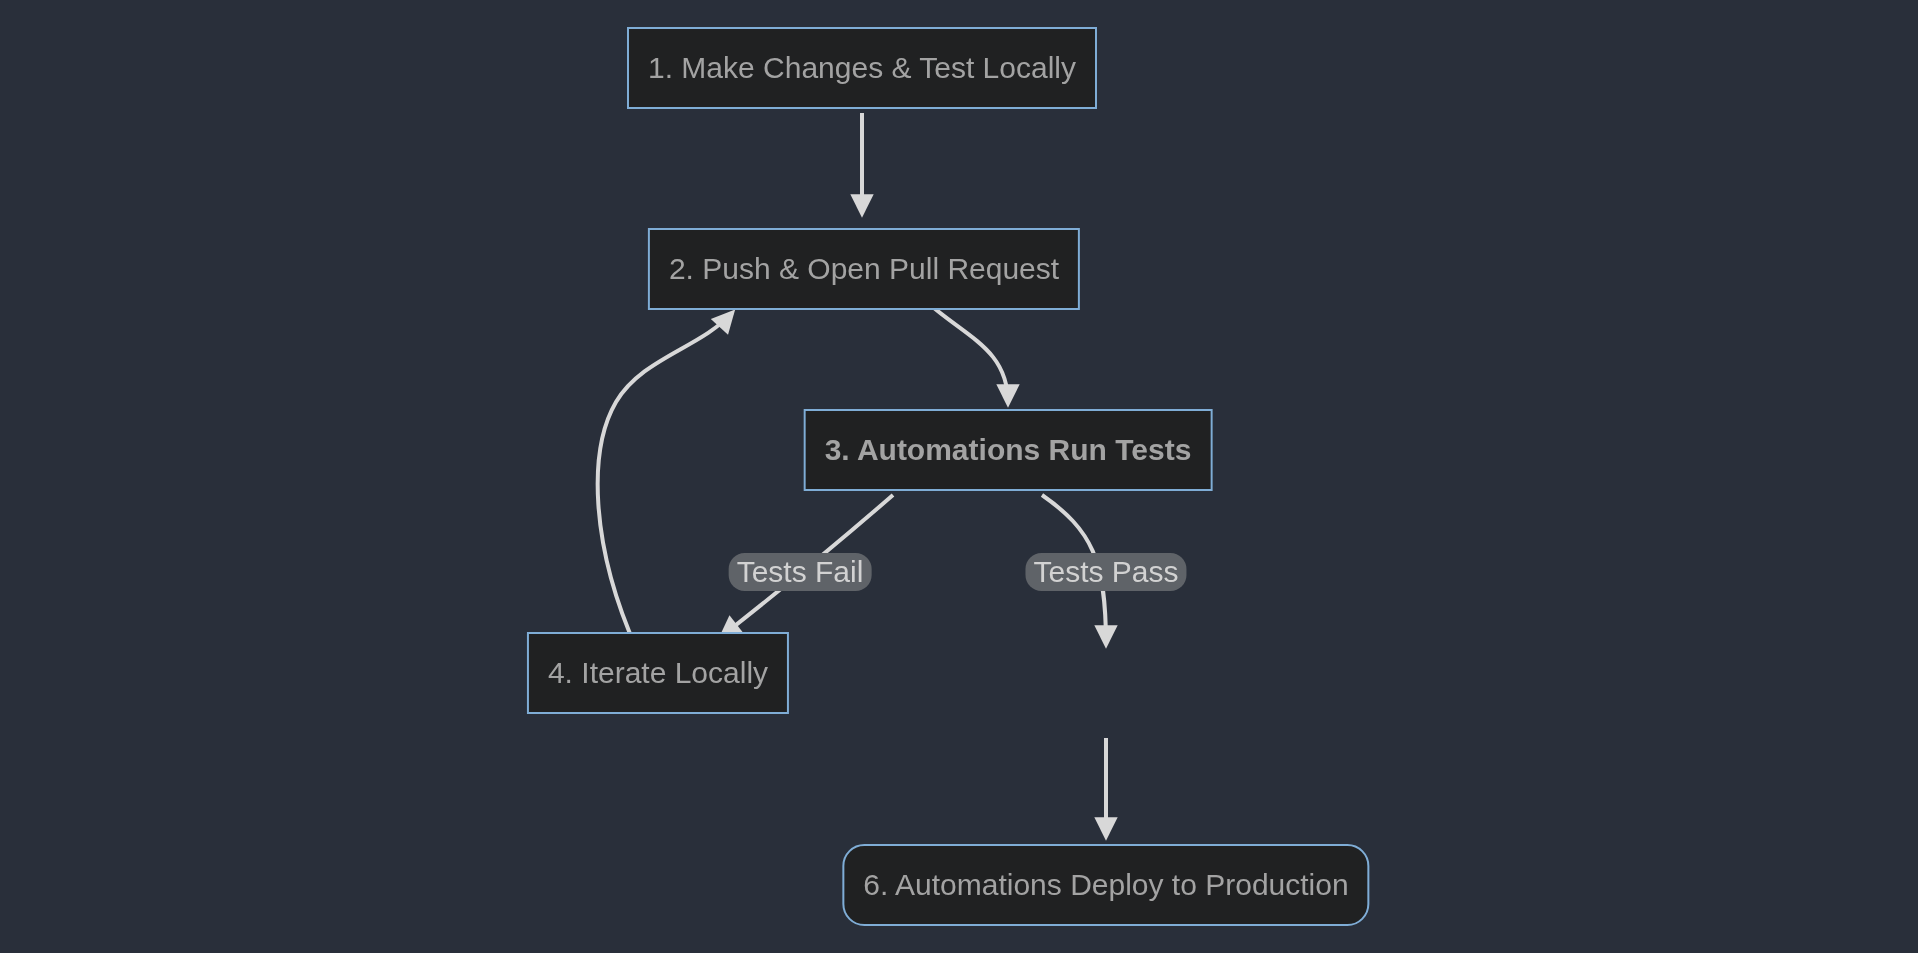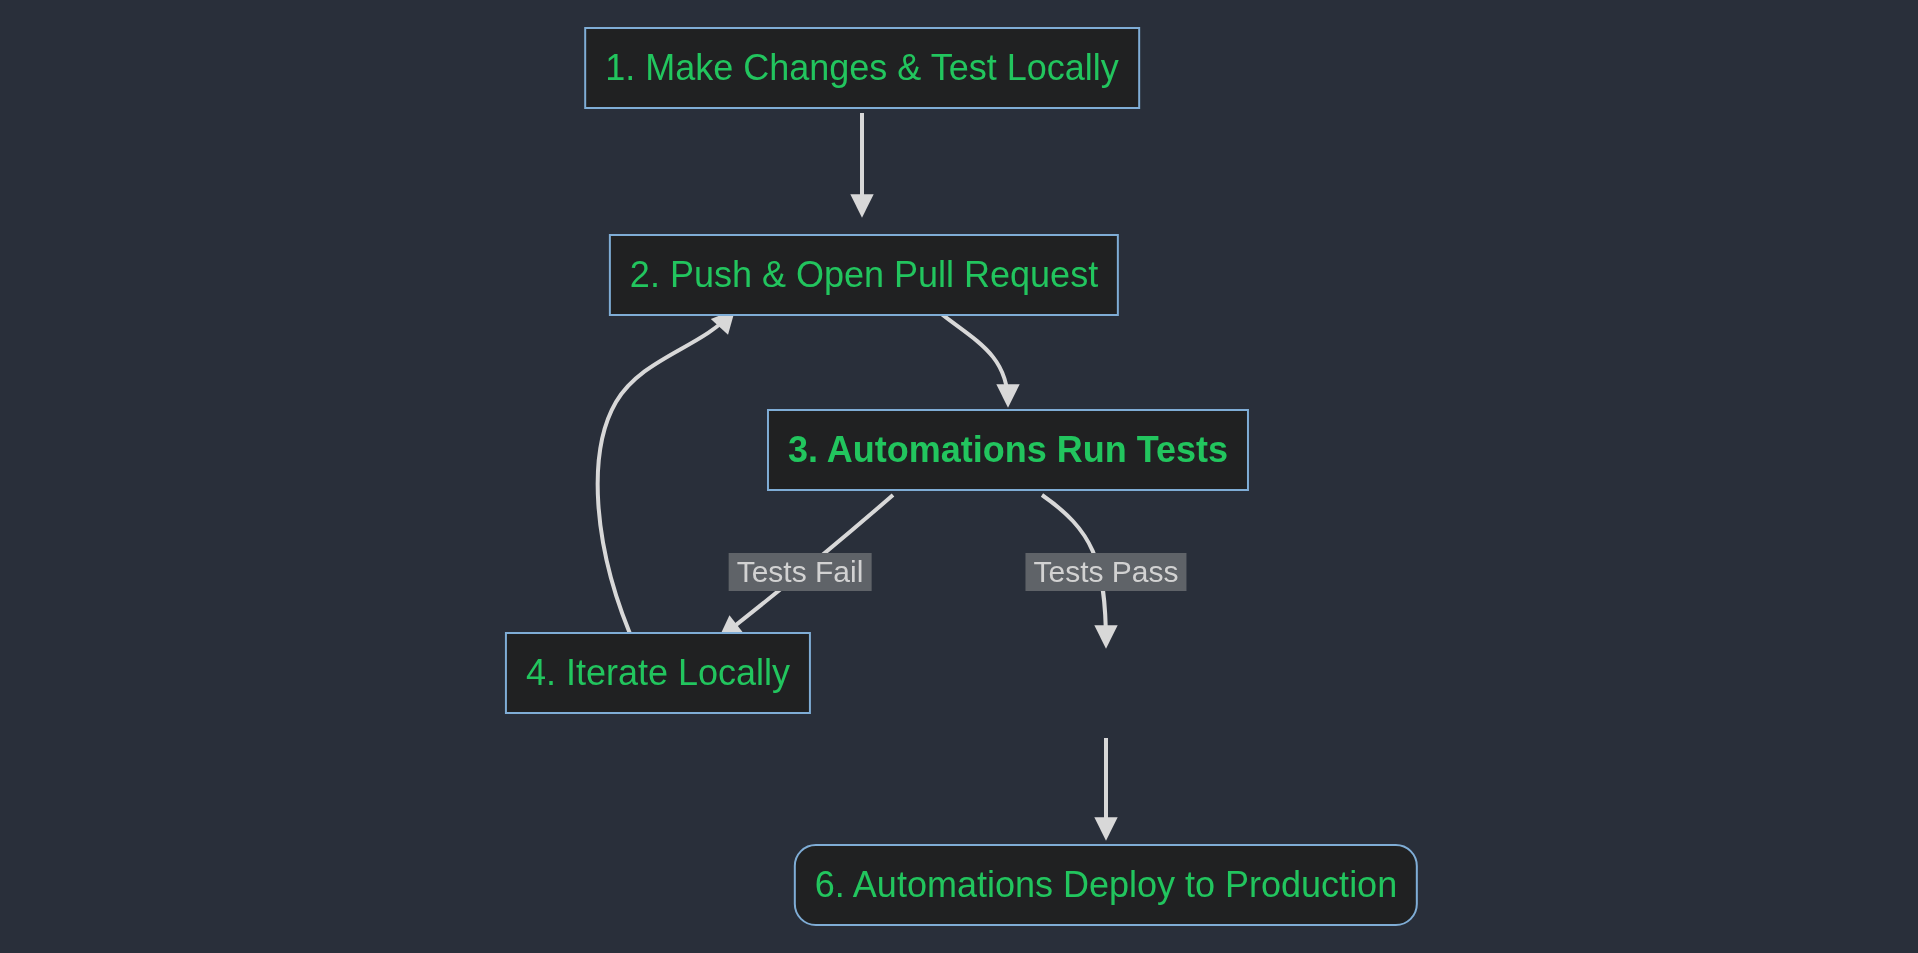--- a/index.html
+++ b/index.html
@@ -28,34 +28,35 @@
   }
   .node {
     position: absolute;
     transform: translateX(-50%);
     box-sizing: border-box;
     height: 82px;
     line-height: 78px;
     padding: 0 19px;
     background: #202122;
     border: 2px solid #7fadd6;
-    color: #22c55e;
-    font-size: 36px;
+    color: #a3a3a3;
+    font-size: 30px;
     white-space: nowrap;
     text-align: center;
   }
   .edge-label {
     position: absolute;
     transform: translate(-50%, -50%);
     background: #5f6368;
     color: #d2d2d2;
     font-size: 30px;
     line-height: 36px;
     padding: 1px 8px;
     white-space: nowrap;
+    border-radius: 16px;
   }
 </style>
 </head>
 <body>
 
 <div class="canvas">
 
   <svg class="edge-layer" viewBox="0 0 1918 953" xmlns="http://www.w3.org/2000/svg">
     <defs>
       <marker id="arrow" viewBox="0 0 12 12" refX="9" refY="6" markerWidth="7" markerHeight="7" orient="auto">
@@ -64,21 +65,21 @@
     </defs>
     <path class="edge" d="M 862,113 L 862,213" marker-end="url(#arrow)"></path>
     <path class="edge" d="M 928,303 C 968,338 1008,350 1008,403" marker-end="url(#arrow)"></path>
     <path class="edge" d="M 637,650 C 590,545 588,450 616,402 C 642,358 700,348 732,313" marker-end="url(#arrow)"></path>
     <path class="edge" d="M 893,495 C 832,548 778,592 722,636" marker-end="url(#arrow)"></path>
     <path class="edge" d="M 1042,495 C 1092,530 1106,560 1106,644" marker-end="url(#arrow)"></path>
     <path class="edge" d="M 1106,738 L 1106,836" marker-end="url(#arrow)"></path>
   </svg>
 
   <div class="node" style="left:862px;  top:27px;">1. Make Changes &amp; Test Locally</div>
-  <div class="node" style="left:864px;  top:234px;">2. Push &amp; Open Pull Request</div>
+  <div class="node" style="left:864px;  top:228px;">2. Push &amp; Open Pull Request</div>
   <div class="node" style="left:1008px; top:409px;font-weight:bold;">3. Automations Run Tests</div>
   <div class="node" style="left:658px;  top:632px;">4. Iterate Locally</div>
   <div class="node" style="left:1106px; top:844px;border-radius:22px;">6. Automations Deploy to Production</div>
 
   <div class="edge-label" style="left:800px;  top:572px;">Tests Fail</div>
   <div class="edge-label" style="left:1106px; top:572px;">Tests Pass</div>
 
 </div>
 
 </body></html>

